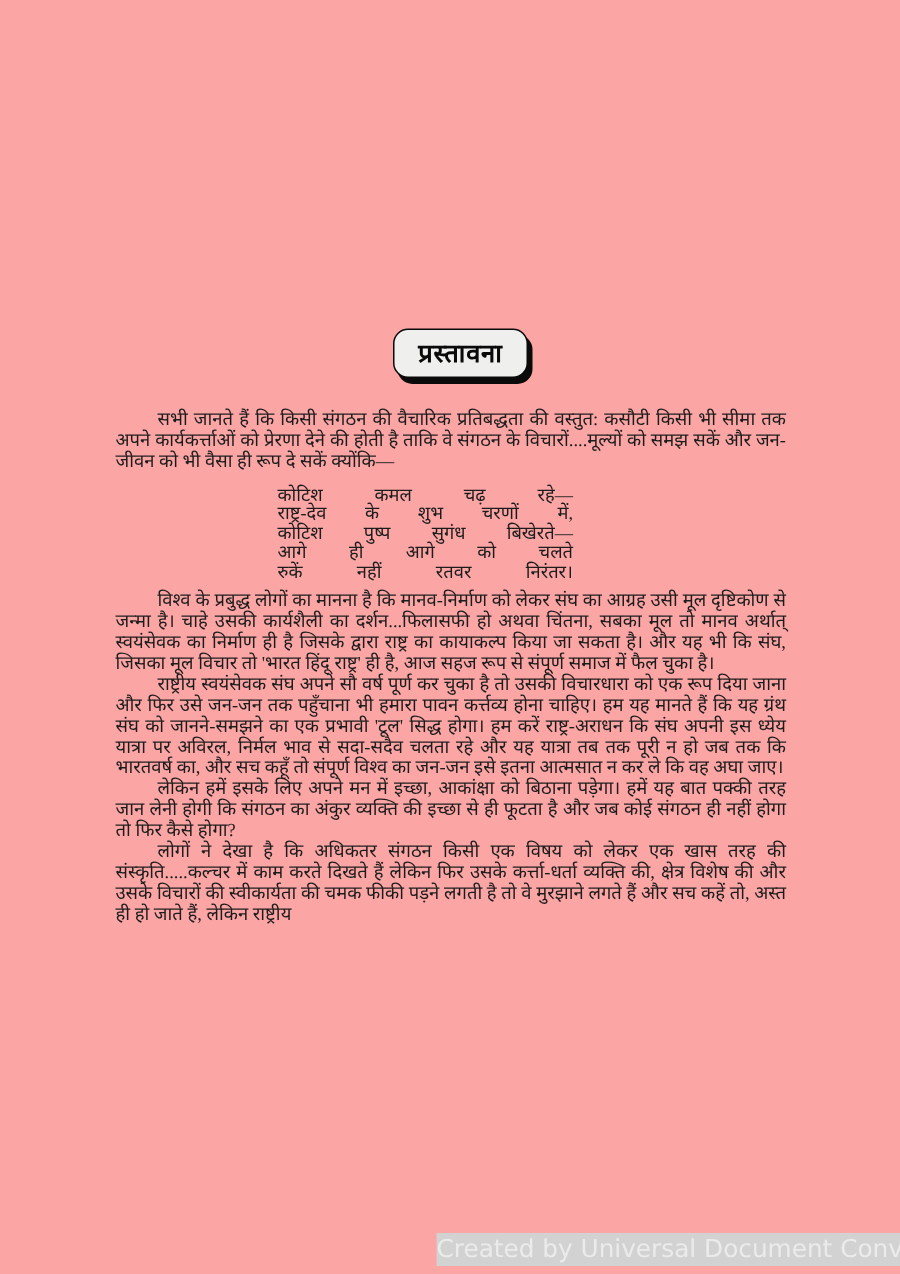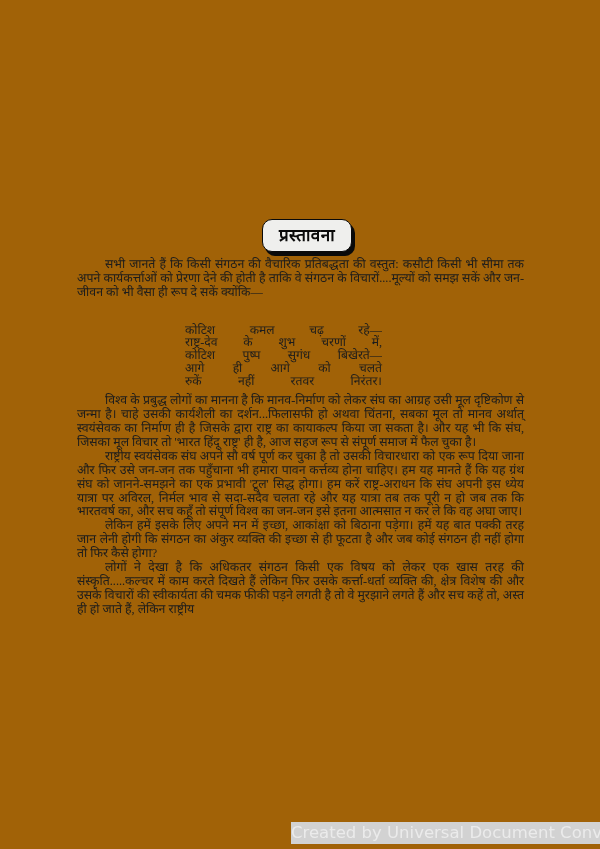--- a/index.html
+++ b/index.html
@@ -4,21 +4,21 @@
 <style>
   html, body {
     margin: 0;
     padding: 0;
     background: #ffffff;
   }
   .page {
     position: relative;
     width: 600px;
     height: 849px;
-    background: #a16207;
+    background: #fca5a5;
     overflow: hidden;
     font-family: "Liberation Serif", "DejaVu Serif", serif;
     color: #1c1c1c;
   }
   .title-wrap {
     position: absolute;
     top: 219px;
     left: 0;
     width: 600px;
     text-align: center;
@@ -31,33 +31,33 @@
     border-radius: 10px;
     box-shadow: 3px 4px 0 0 #0a0a0a;
     padding: 3px 16px 5px 16px;
     font-size: 17px;
     font-weight: bold;
     letter-spacing: 0.5px;
     color: #0a0a0a;
   }
   .body-text {
     position: absolute;
-    top: 258px;
+    top: 273px;
     left: 77px;
     width: 447px;
     font-size: 12.3px;
     line-height: 13.9px;
   }
   .para {
     margin: 0;
     text-align: justify;
     text-indent: 28px;
   }
   .verse {
-    margin: 24px 0 7px 108px;
+    margin: 9px 0 7px 108px;
     width: 197px;
     font-size: 12.2px;
     line-height: 12.7px;
   }
   .verse-line {
     text-align: justify;
     text-align-last: justify;
     white-space: normal;
   }
   .watermark {

